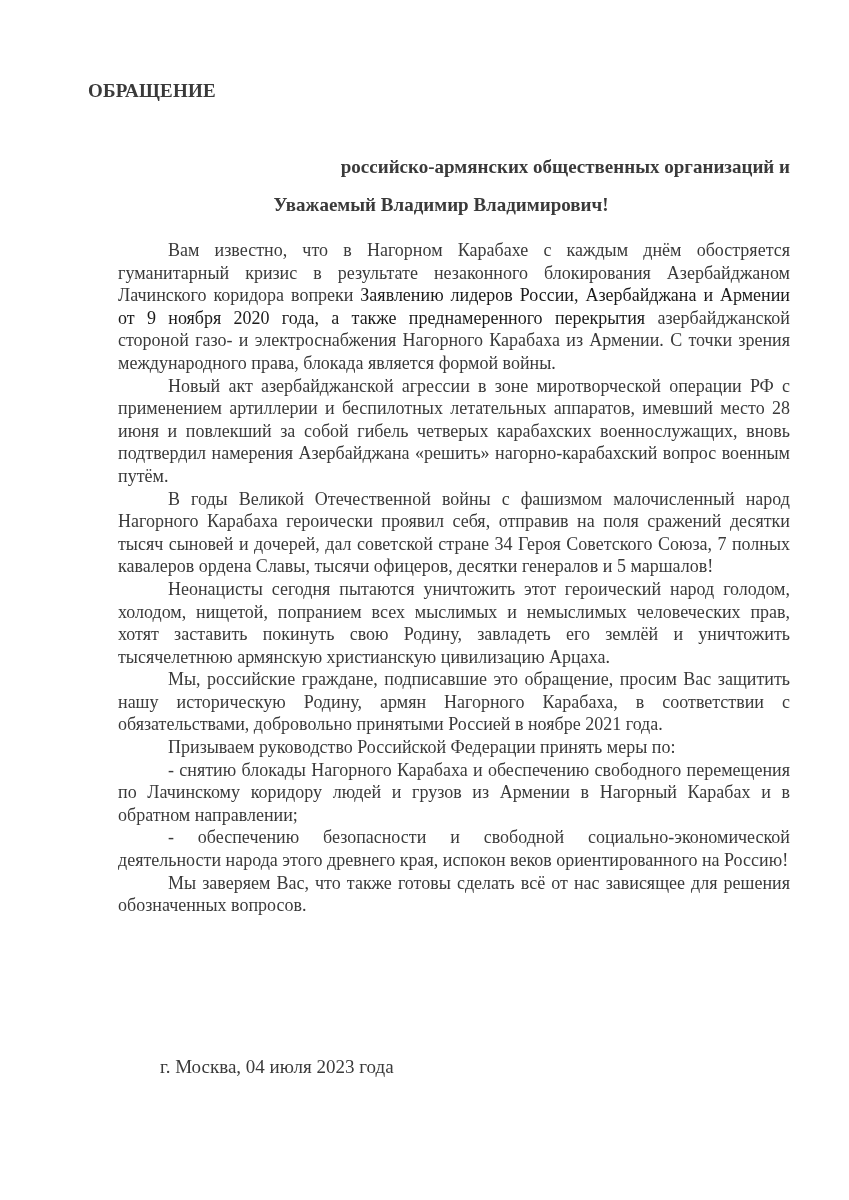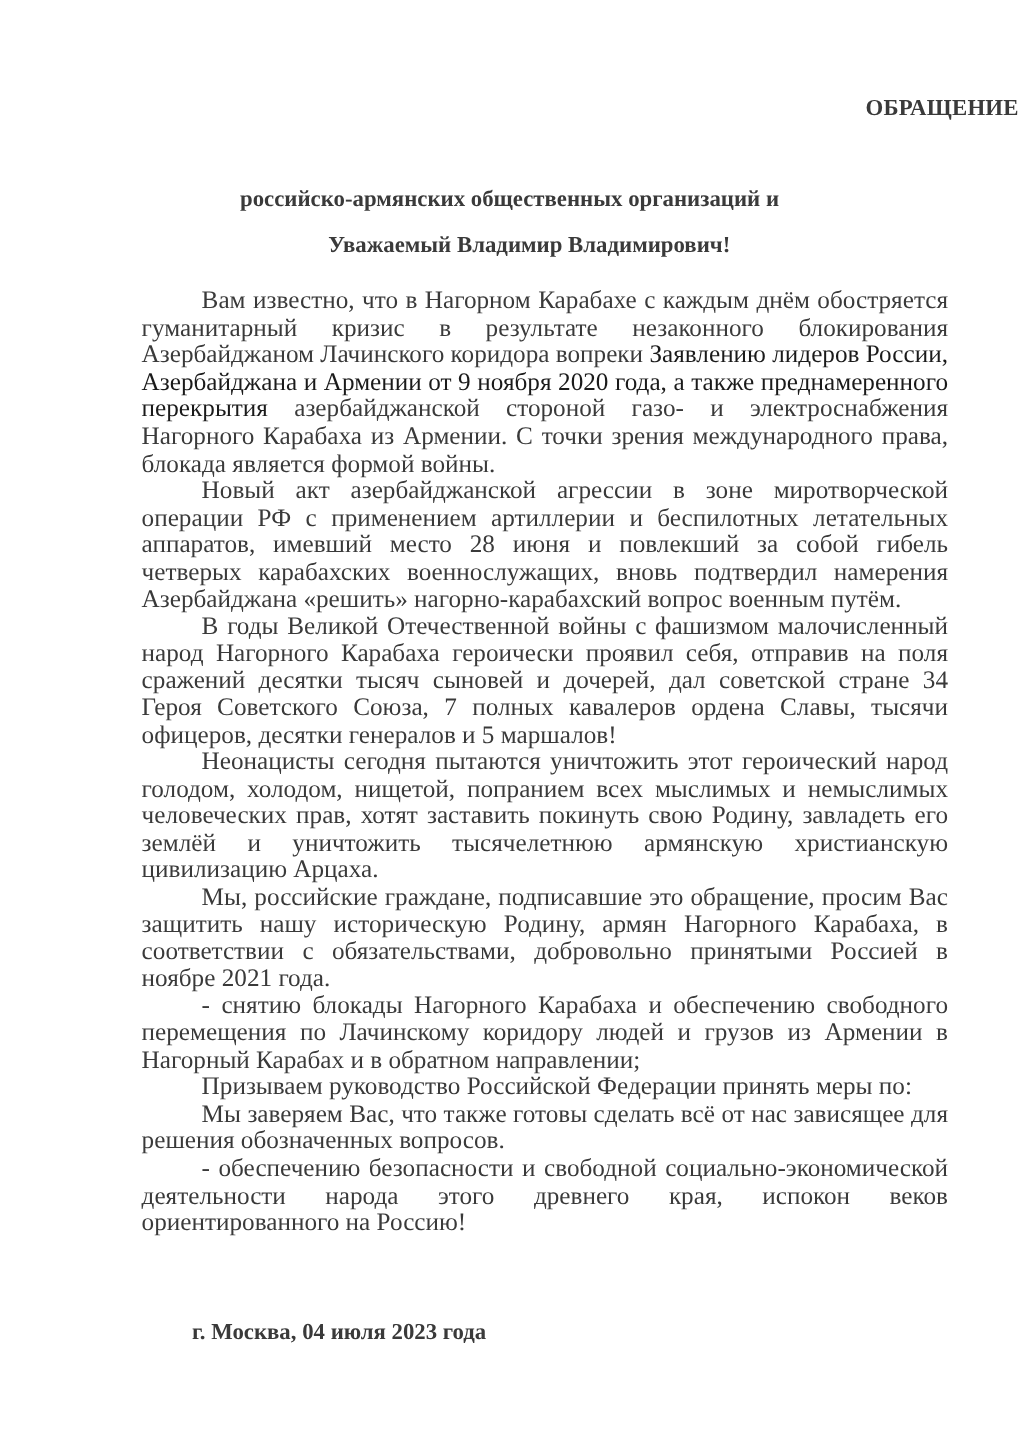--- a/index.html
+++ b/index.html
@@ -4,63 +4,63 @@
 <style>
   html, body { margin: 0; padding: 0; background: #ffffff; }
   body { width: 849px; height: 1200px; position: relative; overflow: hidden; }
   .page {
     position: absolute; left: 0; top: 0; width: 849px; height: 1200px;
     background: #ffffff; color: #3a3a3a;
     font-family: "Liberation Serif", "DejaVu Serif", serif;
   }
   .title {
     position: absolute; left: 0; width: 849px; top: 80px;
-    text-align: right; padding-left: 88px; box-sizing: border-box;
+    text-align: left; padding-left: 88px; box-sizing: border-box;
     font-weight: bold; font-size: 19px; letter-spacing: 0.2px;
   }
   .subtitle {
     position: absolute; left: 118px; width: 672px; top: 154px;
-    font-weight: bold; font-size: 19px; line-height: 25px;
+    font-weight: bold; font-size: 19px; line-height: 25px; text-align: right;
   }
   .subtitle .l1 { display: block; padding-left: 82px; }
   .subtitle .l2 { display: block; }
   .salutation {
     position: absolute; left: 0; width: 849px; top: 194px;
     text-align: center; padding-left: 33px; box-sizing: border-box;
     font-weight: bold; font-size: 19px;
   }
   .body {
     position: absolute; left: 118px; width: 672px; top: 239px;
-    font-size: 21px; line-height: 22.6px; text-align: justify;
+    font-size: 18px; line-height: 22.6px; text-align: justify;
   }
   .body p { margin: 0; text-indent: 50px; }
   .body .dark { color: #1a1a1a; }
   .signoff {
     position: absolute; left: 160px; top: 1056px;
-    font-weight: bold; font-size: 19px; margin-top: 44px;
+    font-weight: normal; font-size: 19px;
   }
 </style>
 </head>
 <body>
 
 <div class="page">
   <div class="title">ОБРАЩЕНИЕ</div>
 
   <div class="subtitle">
     <span class="l1">российско-армянских общественных организаций и</span>
   </div>
 
   <div class="salutation">Уважаемый Владимир Владимирович!</div>
 
   <div class="body">
     <p><span>Вам известно, что в Нагорном Карабахе с каждым днём обостряется гуманитарный кризис в результате незаконного блокирования Азербайджаном Лачинского коридора вопреки </span><span class="dark">Заявлению лидеров России, Азербайджана и Армении от 9 ноября 2020 года, а также преднамеренного перекрытия</span><span> азербайджанской стороной газо- и электроснабжения Нагорного Карабаха из Армении. С точки зрения международного права, блокада является формой войны.</span></p>
     <p>Новый акт азербайджанской агрессии в зоне миротворческой операции РФ с применением артиллерии и беспилотных летательных аппаратов, имевший место 28 июня и повлекший за собой гибель четверых карабахских военнослужащих, вновь подтвердил намерения Азербайджана «решить» нагорно-карабахский вопрос военным путём.</p>
     <p>В годы Великой Отечественной войны с фашизмом малочисленный народ Нагорного Карабаха героически проявил себя, отправив на поля сражений десятки тысяч сыновей и дочерей, дал советской стране 34 Героя Советского Союза, 7 полных кавалеров ордена Славы, тысячи офицеров, десятки генералов и 5 маршалов!</p>
     <p>Неонацисты сегодня пытаются уничтожить этот героический народ голодом, холодом, нищетой, попранием всех мыслимых и немыслимых человеческих прав, хотят заставить покинуть свою Родину, завладеть его землёй и уничтожить тысячелетнюю армянскую христианскую цивилизацию Арцаха.</p>
     <p>Мы, российские граждане, подписавшие это обращение, просим Вас защитить нашу историческую Родину, армян Нагорного Карабаха, в соответствии с обязательствами, добровольно принятыми Россией в ноябре 2021 года.</p>
+    <p>Призываем руководство Российской Федерации принять меры по:</p>
     <p>-  снятию блокады Нагорного Карабаха и обеспечению свободного перемещения по Лачинскому коридору людей и грузов из Армении в Нагорный Карабах и в обратном направлении;</p>
-    <p>Призываем руководство Российской Федерации принять меры по:</p>
+    <p>-  обеспечению безопасности и свободной социально-экономической деятельности народа этого древнего края, испокон веков ориентированного на Россию!</p>
     <p>Мы заверяем Вас, что также готовы сделать всё от нас зависящее для решения обозначенных вопросов.</p>
-    <p>-  обеспечению безопасности и свободной социально-экономической деятельности народа этого древнего края, испокон веков ориентированного на Россию!</p>
   </div>
 
   <div class="signoff">г. Москва, 04 июля 2023 года</div>
 </div>
 
 </body></html>

